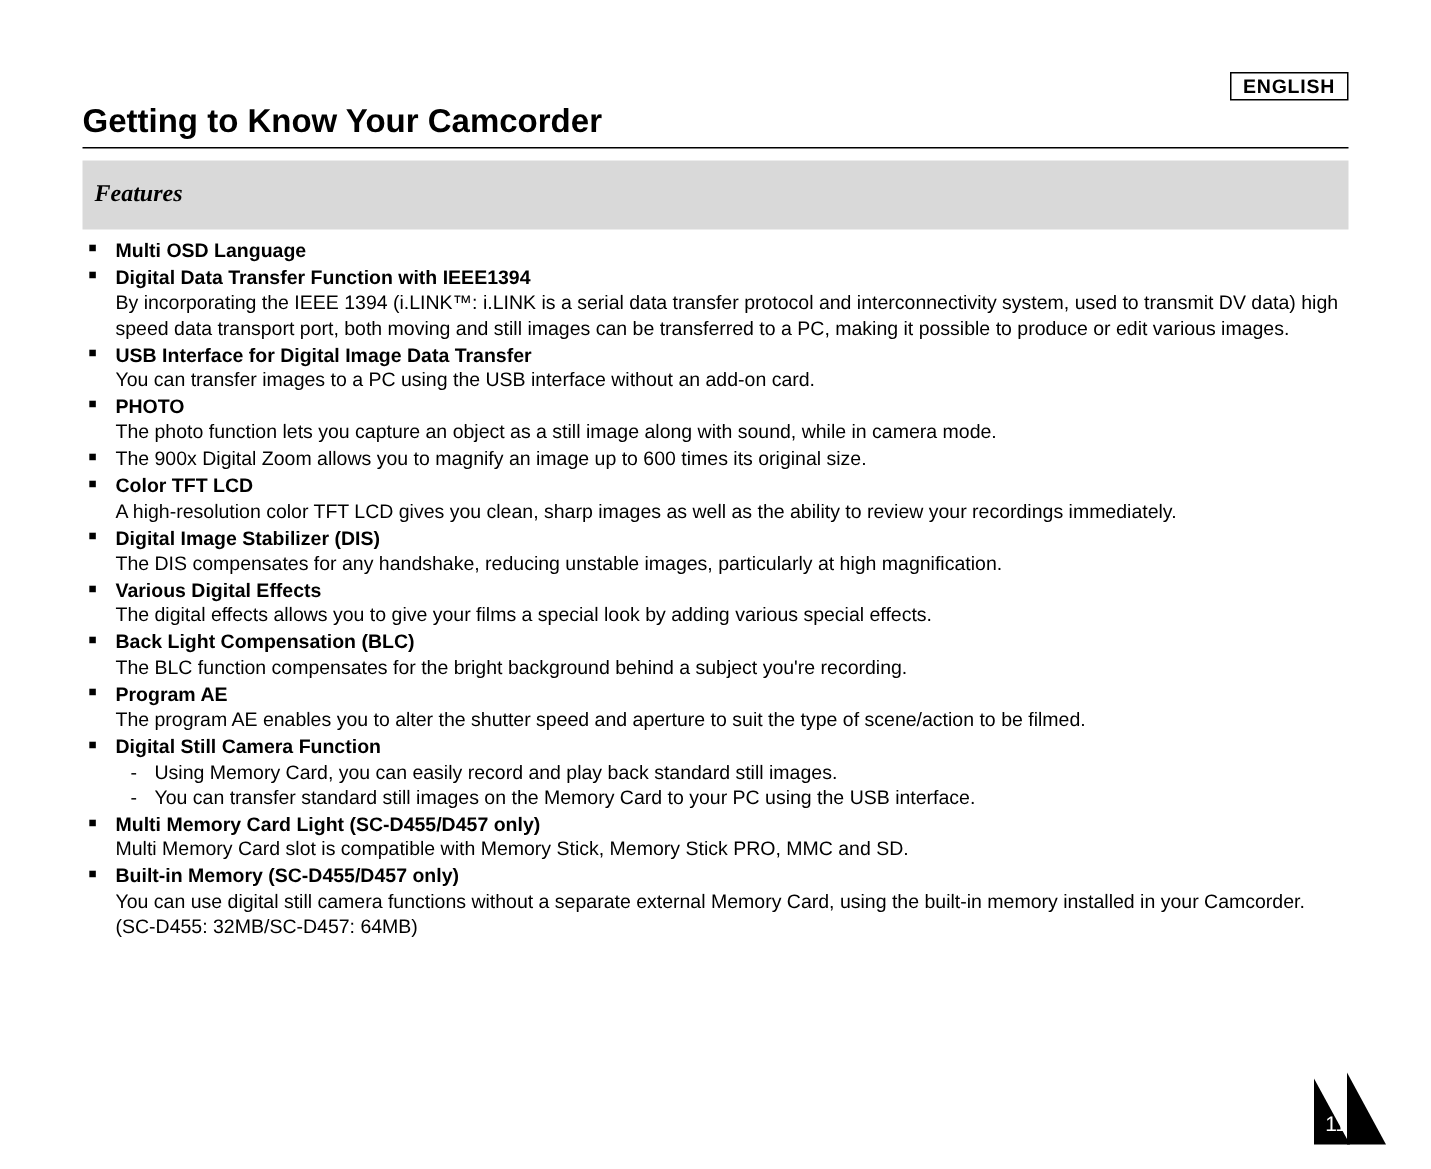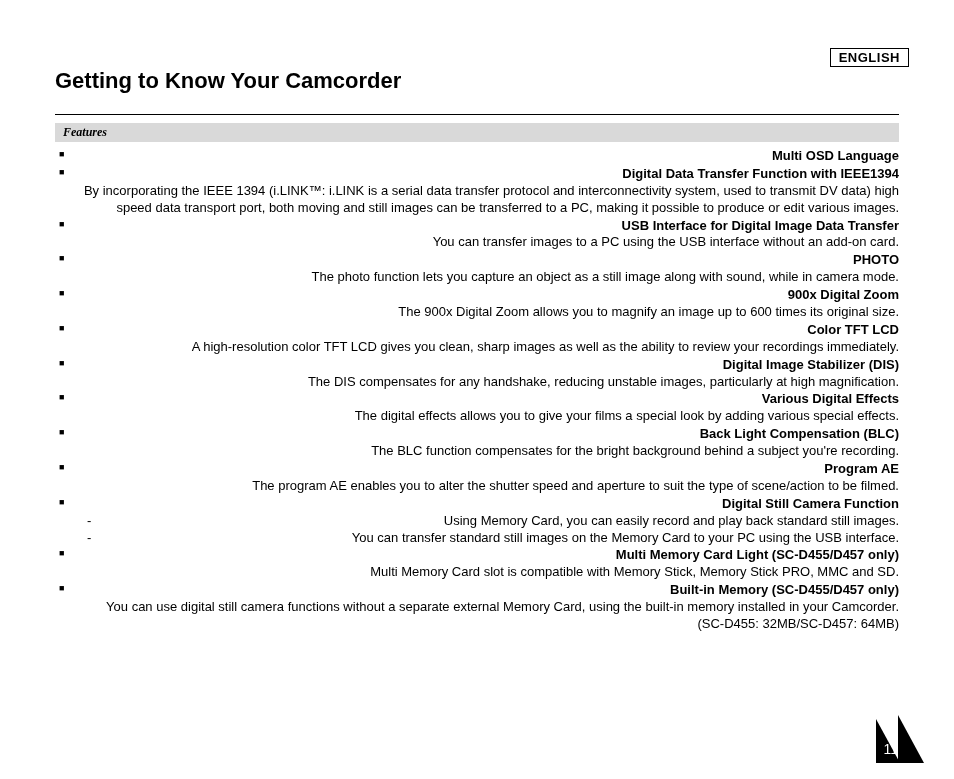--- a/index.html
+++ b/index.html
@@ -13,48 +13,47 @@
     position: relative;
     box-sizing: border-box;
   }
   .page {
     padding: 40px 55px 0 55px;
     box-sizing: border-box;
   }
   .lang-box {
     position: absolute;
     top: 48px;
-    right: 45px;
+    right: 55px;
     border: 1.5px solid #000;
     padding: 1px 8px;
     font-weight: bold;
     font-size: 13px;
     letter-spacing: 0.5px;
   }
   .title {
     font-size: 22px;
     font-weight: bold;
     margin-top: 28px;
     border-bottom: 1.5px solid #000;
-    padding-bottom: 20px;
+    padding-bottom: 4px;
   }
   .section-header {
     margin-top: 8px;
     background: #d9d9d9;
     font-style: italic;
     font-family: "Times New Roman", serif;
     font-weight: bold;
-    font-size: 12px;
-    padding: 2px 8px;
+    font-size: 16px;
+    padding: 14px 8px;
   }
   ul.features {
     list-style: none;
     padding: 0 0 0 22px;
     margin: 6px 0 0 0;
-    text-align: right;
   }
   ul.features > li {
     position: relative;
     font-size: 13px;
     line-height: 1.3;
     margin-bottom: 1px;
   }
   ul.features > li::before {
     content: "■";
     position: absolute;
@@ -130,21 +129,20 @@
       </li>
       <li>
         <span class="ft">USB Interface for Digital Image Data Transfer</span>
         <span class="fd">You can transfer images to a PC using the USB interface without an add-on card.</span>
       </li>
       <li>
         <span class="ft">PHOTO</span>
         <span class="fd">The photo function lets you capture an object as a still image along with sound, while in camera mode.</span>
       </li>
       <li>
-        <span class="ft">900x Digital Zoom</span>
         <span class="fd">The 900x Digital Zoom allows you to magnify an image up to 600 times its original size.</span>
       </li>
       <li>
         <span class="ft">Color TFT LCD</span>
         <span class="fd">A high-resolution color TFT LCD gives you clean, sharp images as well as the ability to review your recordings immediately.</span>
       </li>
       <li>
         <span class="ft">Digital Image Stabilizer (DIS)</span>
         <span class="fd">The DIS compensates for any handshake, reducing unstable images, particularly at high magnification.</span>
       </li>

